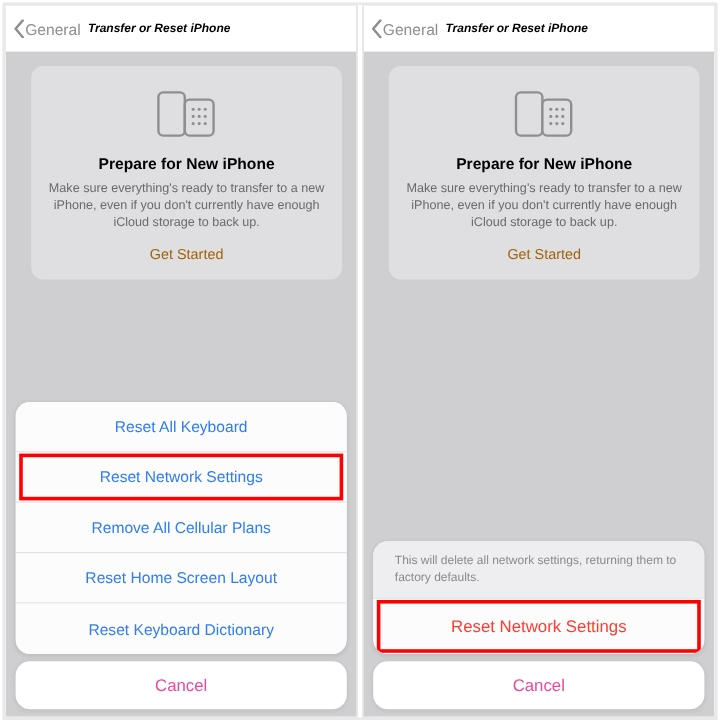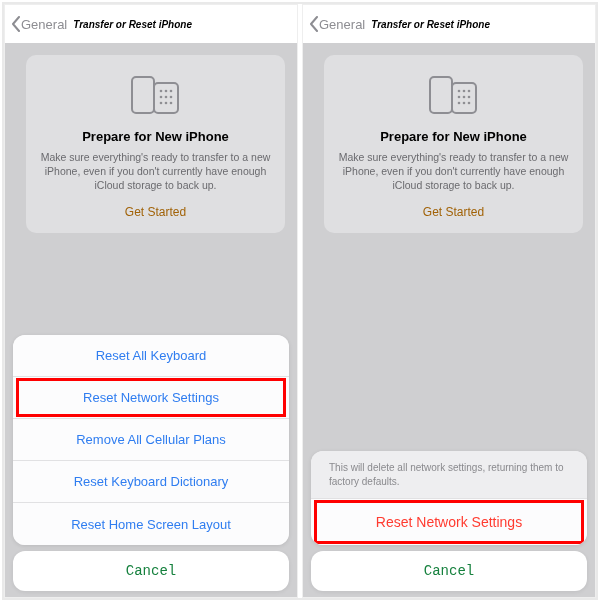--- a/index.html
+++ b/index.html
@@ -119,25 +119,24 @@
   }
   .cancel {
     position: absolute;
     left: 8px; right: 8px; bottom: 6px;
     height: 40px;
     background: #fff;
     border-radius: 12px;
     display: flex;
     align-items: center;
     justify-content: center;
-    color: #15803d;
+    color: #ec4899;
     font-size: 14px;
     font-weight: 500;
     box-shadow: 0 1px 4px rgba(0,0,0,0.08);
-    font-family: Liberation Mono, monospace;
   }
 </style>
 </head>
 <body>
 
 <div class="outer">
 
   <div class="phone">
     <div class="navbar">
       <div class="back">
@@ -172,22 +171,22 @@
       <div class="link">Get Started</div>
     </div>
 
     <div class="sheet sheet-left">
       <div class="opt">Reset All Keyboard</div>
       <div class="opt">
         <span>Reset Network Settings</span>
         <div class="highlight"></div>
       </div>
       <div class="opt">Remove All Cellular Plans</div>
+      <div class="opt">Reset Home Screen Layout</div>
       <div class="opt">Reset Keyboard Dictionary</div>
-      <div class="opt">Reset Home Screen Layout</div>
     </div>
     <div class="cancel">Cancel</div>
   </div>
 
   <div class="phone">
     <div class="navbar">
       <div class="back">
         <svg viewBox="0 0 10 16">
             <path d="M8 1 L2 8 L8 15" stroke="#8d8d92" stroke-width="2" fill="none" stroke-linecap="round" stroke-linejoin="round"></path>
           </svg>

